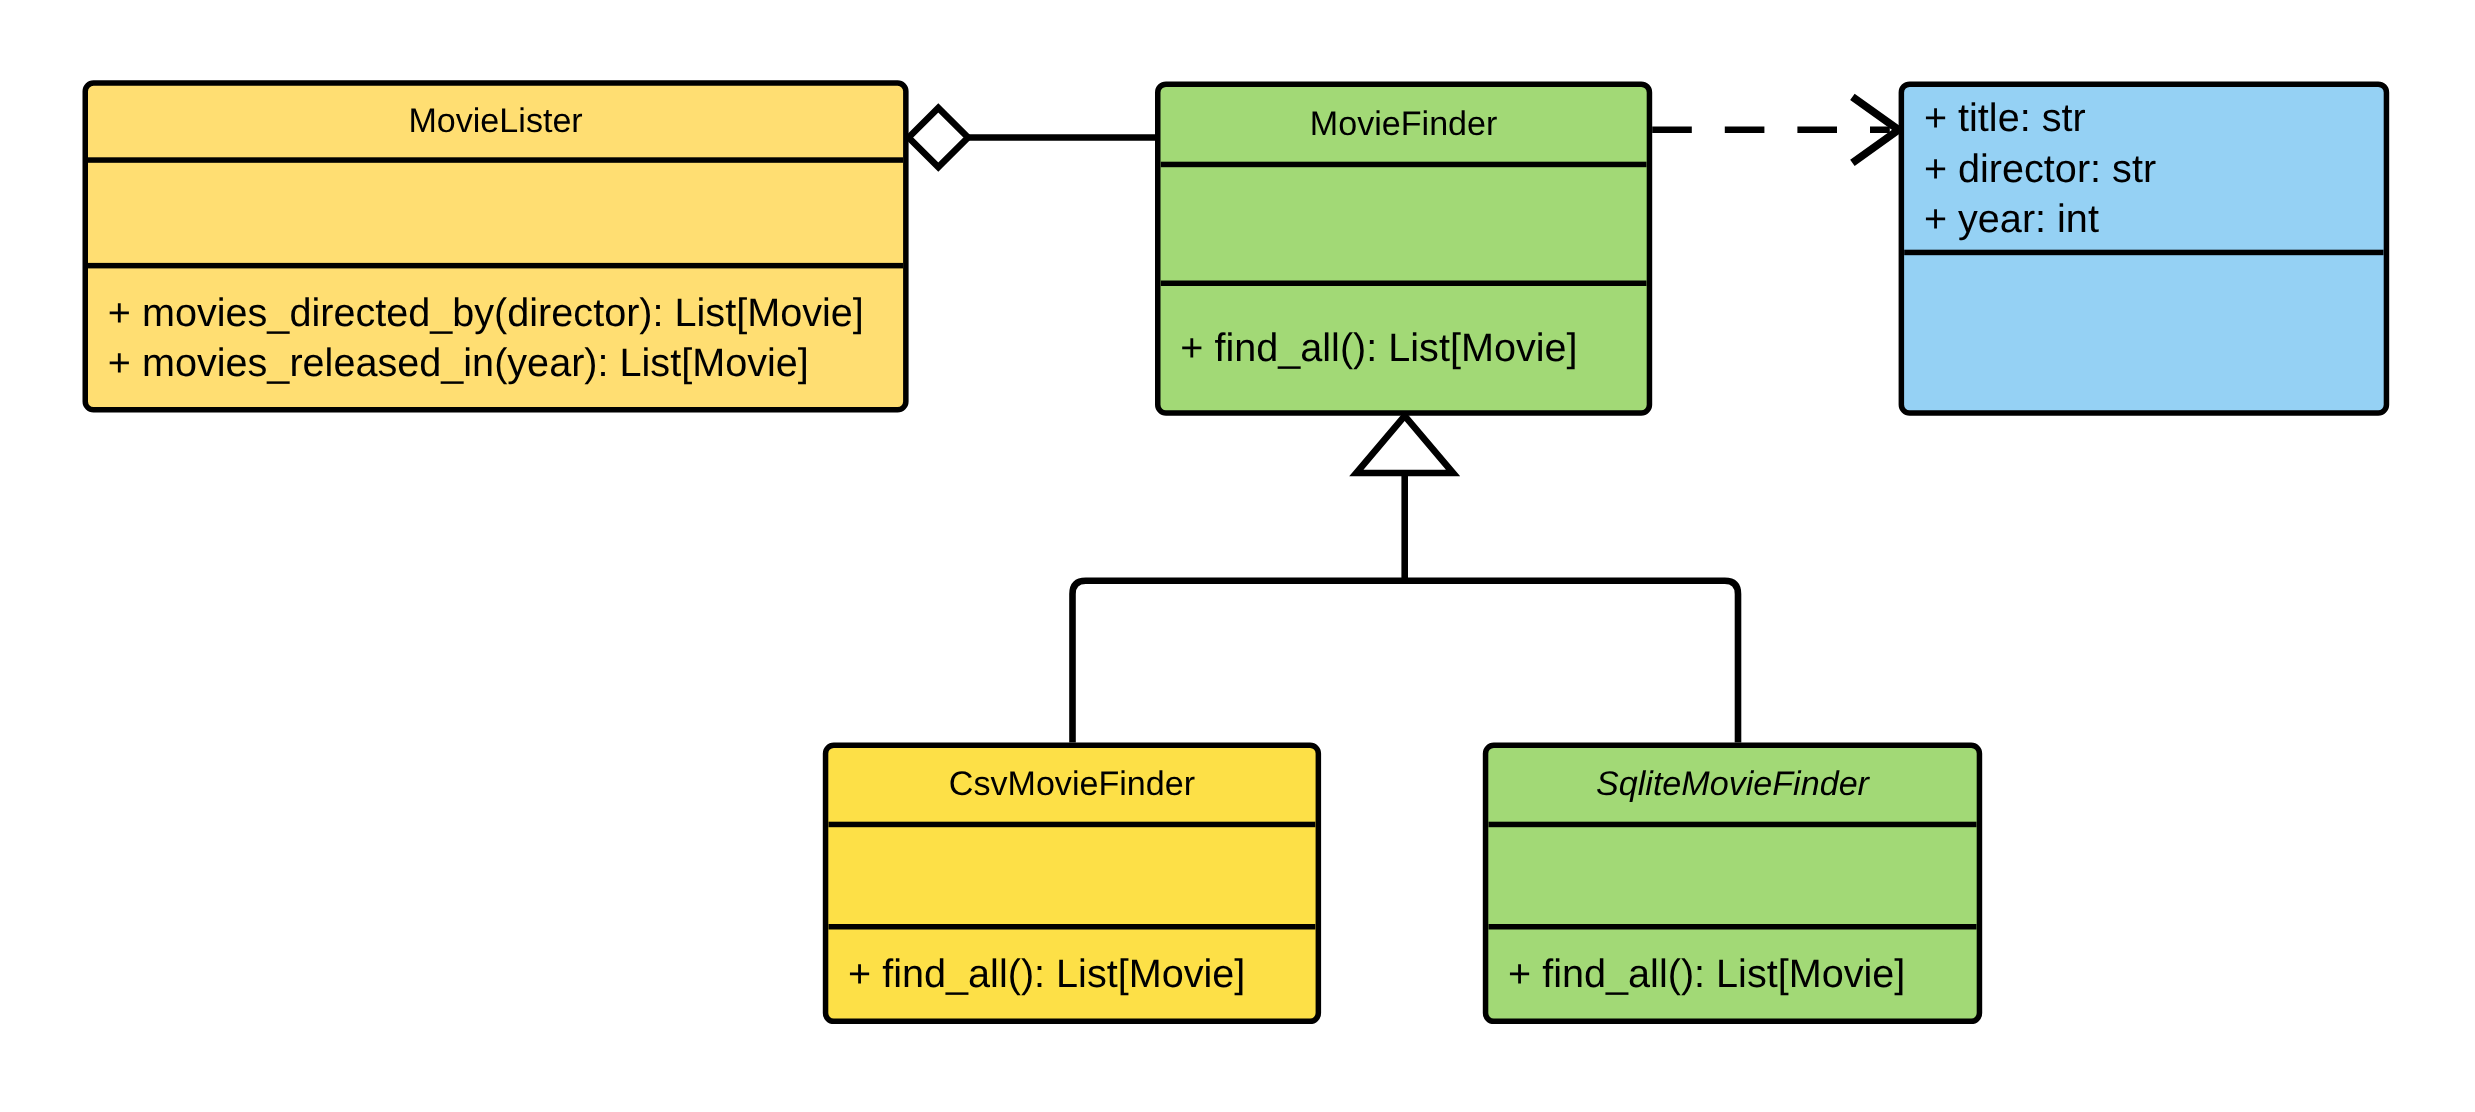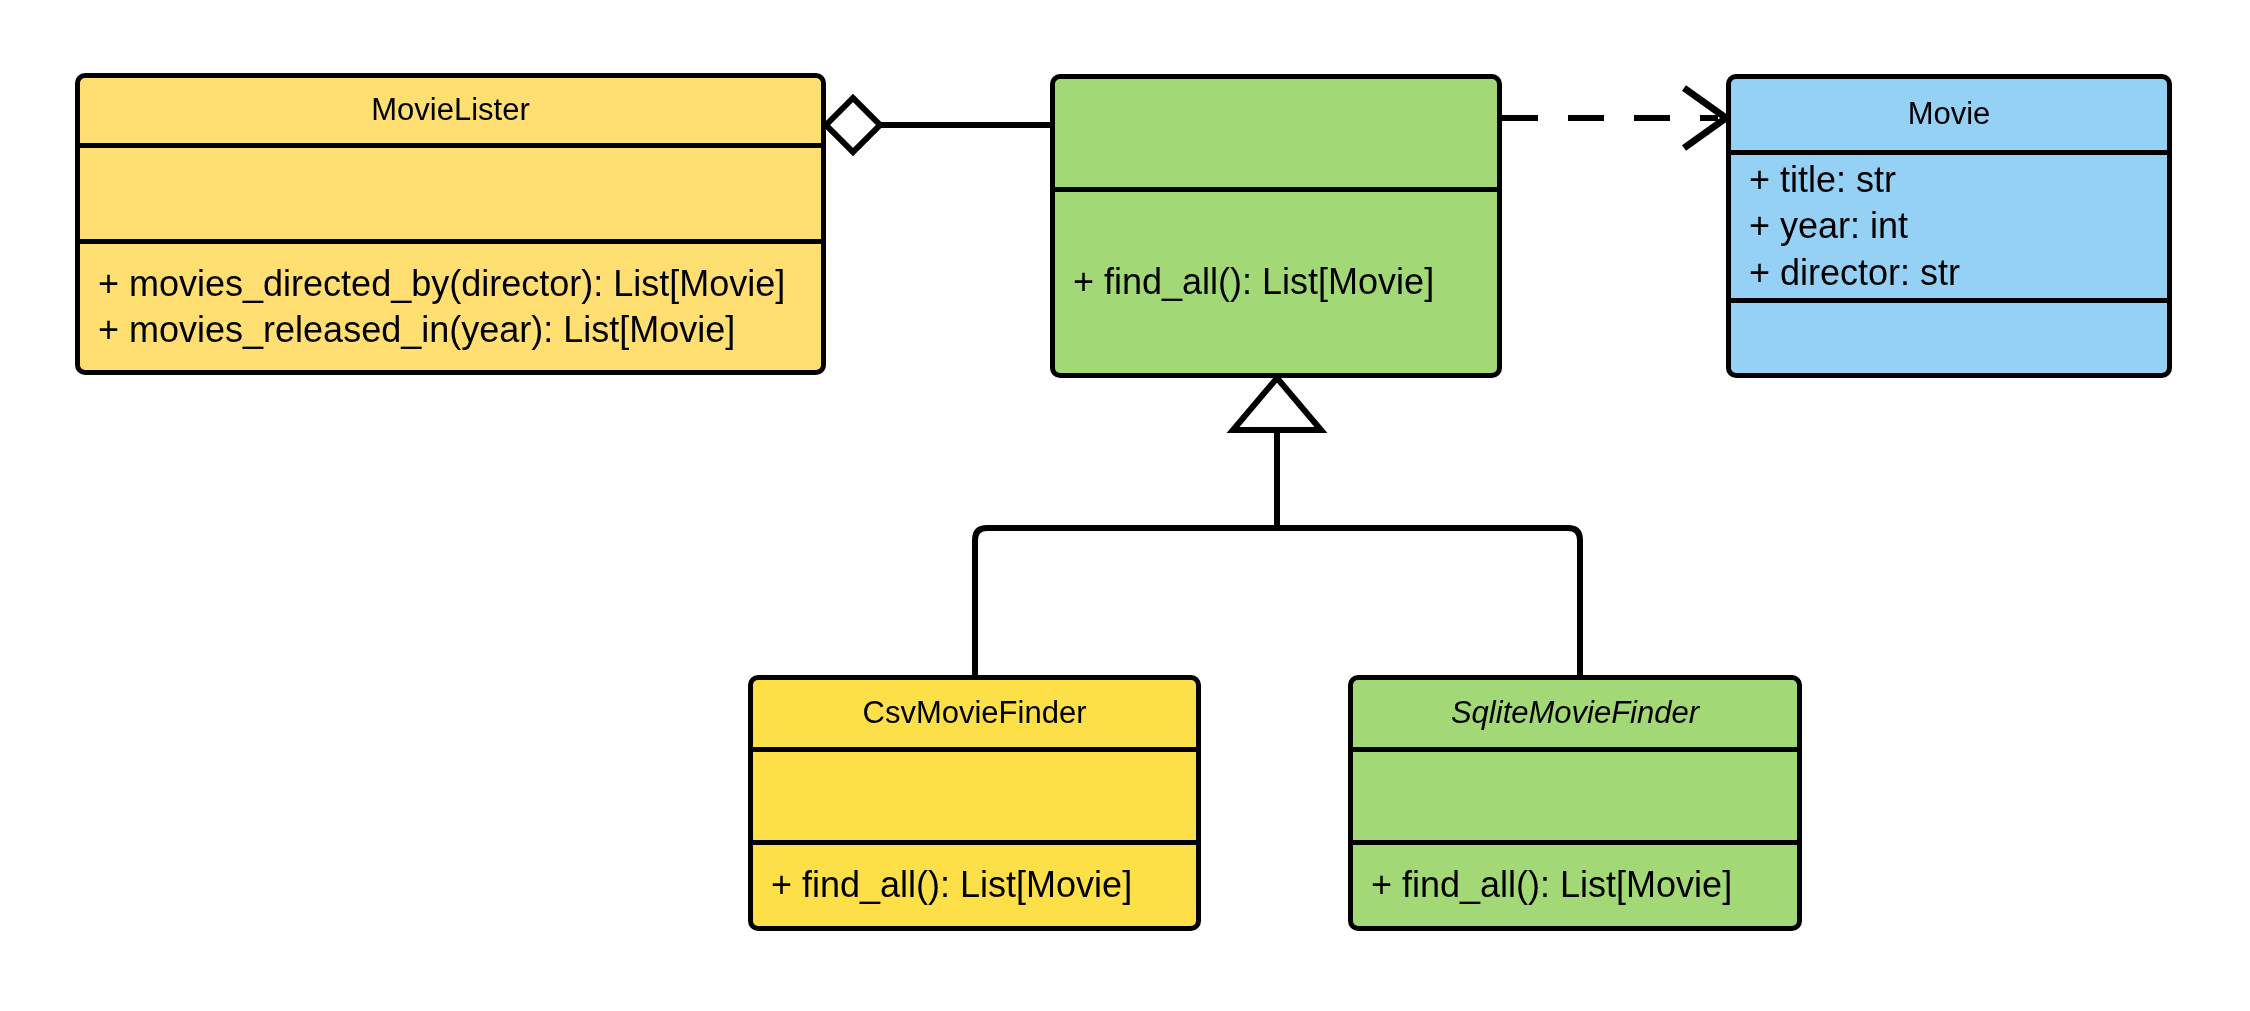--- a/index.html
+++ b/index.html
@@ -100,34 +100,34 @@
       <span>MovieLister</span>
     </div>
     <div class="compartment c-members c-empty" style="height:96px;"></div>
     <div class="compartment c-members" style="flex:1 1 auto;">
       <div class="member">+ movies_directed_by(director): List[Movie]</div>
       <div class="member">+ movies_released_in(year): List[Movie]</div>
     </div>
   </div>
 
   <div class="uml-class" style="left:1050px; top:74px; width:452px; height:304px; background:#a2d976;">
+    <div class="compartment c-name" style="height:68px;">
+      <span>MovieFinder</span>
+    </div>
     <div class="compartment c-members c-empty" style="height:108px;"></div>
     <div class="compartment c-members" style="flex:1 1 auto;">
       <div class="member">+ find_all(): List[Movie]</div>
     </div>
   </div>
 
   <div class="uml-class" style="left:1726px; top:74px; width:446px; height:304px; background:#95d1f4;">
-    <div class="compartment c-name" style="height:71px;">
-      <span>Movie</span>
-    </div>
     <div class="compartment c-members" style="height:148px;">
       <div class="member">+ title: str</div>
+      <div class="member">+ director: str</div>
       <div class="member">+ year: int</div>
-      <div class="member">+ director: str</div>
     </div>
     <div class="compartment c-members c-empty" style="flex:1 1 auto;"></div>
   </div>
 
   <div class="uml-class" style="left:748px; top:675px; width:453px; height:256px; background:#fde047;">
     <div class="compartment c-name" style="height:67px;">
       <span>CsvMovieFinder</span>
     </div>
     <div class="compartment c-members c-empty" style="height:93px;"></div>
     <div class="compartment c-members" style="flex:1 1 auto;">

